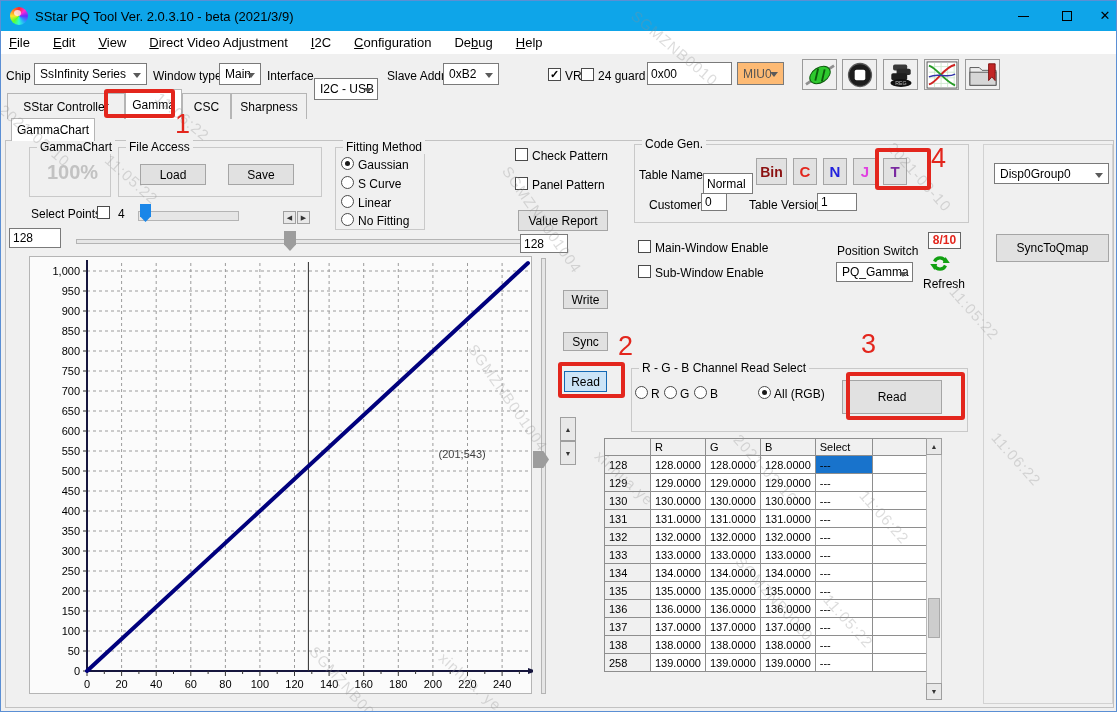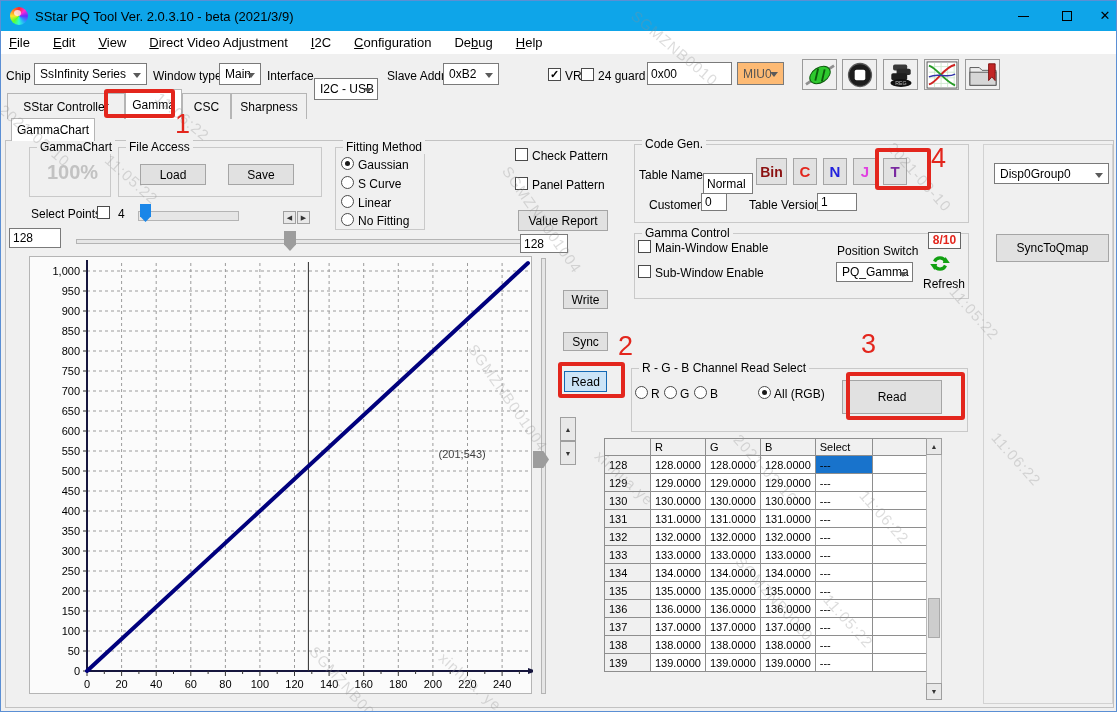--- a/index.html
+++ b/index.html
@@ -369,23 +369,20 @@
   <div class="btn cg" style="left:755px;top:157px;width:31px;height:27px;color:#8b1111;font-size:14px">Bin</div>
   <div class="btn cg" style="left:792px;top:157px;width:24px;height:27px;color:#e3261d;font-size:15px">C</div>
   <div class="btn cg" style="left:822px;top:157px;width:24px;height:27px;color:#2222dd;font-size:15px">N</div>
   <div class="btn cg" style="left:852px;top:157px;width:24px;height:27px;color:#e040e0;font-size:15px">J</div>
   <div class="btn cg" style="left:882px;top:157px;width:24px;height:27px;color:#7a2aa0;font-size:15px">T</div>
   <span class="lbl" style="left:648px;top:197px">Customer Id:</span>
   <input class="txt" style="left: 700px; top: 192px; width: 26px; height: 18px;" value="0">
   <span class="lbl" style="left:748px;top:197px">Table Version:</span>
   <input class="txt" style="left: 816px; top: 192px; width: 40px; height: 18px;" value="1">
 
-  <div class="grp" style="left:633px;top:232px;width:335px;height:66px">
-    <span class="grp-label">Gamma Control</span>
-  </div>
   <span class="cb" style="left:637px;top:239px"></span>
   <span class="lbl" style="left:654px;top:240px">Main-Window Enable</span>
   <span class="cb" style="left:637px;top:264px"></span>
   <span class="lbl" style="left:654px;top:265px">Sub-Window Enable</span>
   <span class="lbl" style="left:836px;top:243px">Position Switch</span>
   <div class="dd" style="left:835px;top:261px;width:77px;height:20px">
       <span>PQ_Gamma</span>
       <i class="ddarr"></i>
     </div>
   <div style="position:absolute;left:927px;top:231px;width:33px;height:17px;border:1px solid #666;background:#fdfdfd;color:#e3261d;font-weight:bold;text-align:center;line-height:15px">8/10</div>
@@ -522,21 +519,21 @@
           </tr>
           <tr>
             <th>138</th>
             <td>138.0000</td>
             <td>138.0000</td>
             <td>138.0000</td>
             <td>---</td>
             <td></td>
           </tr>
           <tr>
-            <th>139</th>
+            <th>258</th>
             <td>139.0000</td>
             <td>139.0000</td>
             <td>139.0000</td>
             <td>---</td>
             <td></td>
           </tr>
         </tbody>
     </table>
   </div>
 

